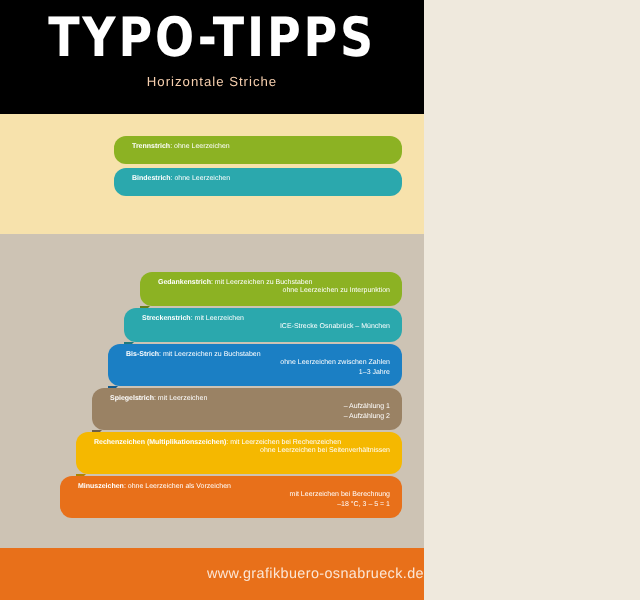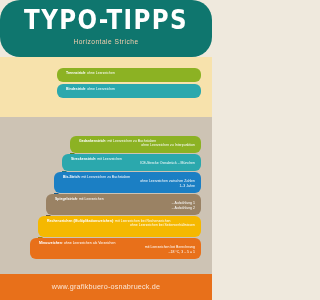--- a/index.html
+++ b/index.html
@@ -6,22 +6,21 @@
   body{
     width:212px;height:300px;overflow:hidden;
     font-family:"Liberation Sans",sans-serif;
     background:#efe9dd;
   }
   .poster{position:relative;width:212px;height:300px;overflow:hidden;}
 
   
   .header{
     position:absolute;left:0;top:0;width:212px;height:57px;
-    background:#0f766e;
-    border-radius:20px;
+    background:#000000;
   }
   .title{
     position:absolute;left:0;top:9px;width:212px;
     text-align:center;color:#ffffff;
     font-size:23px;line-height:23px;font-weight:bold;
     letter-spacing:1.4px;
     font-family:"DejaVu Sans",sans-serif;
     transform:scaleY(1.18);transform-origin:50% 50%;
     white-space:nowrap;
   }
@@ -42,21 +41,21 @@
     position:absolute;left:0;top:117px;width:212px;height:157px;
     background:#cdc3b4;
   }
   
   .footer{
     position:absolute;left:0;top:274px;width:212px;height:26px;
     background:#e8701a;
   }
   .footer-url{
     position:absolute;left:0;top:8px;width:212px;
-    text-align:center;color:#fbe6d6;
+    text-align:right;color:#fbe6d6;
     font-size:7.2px;line-height:9px;letter-spacing:.2px;
     white-space:nowrap;
   }
 
   
   .bar{
     position:absolute;
     border-radius:6px;
     box-sizing:border-box;
     padding:2.5px 6px 2.5px 9px;

